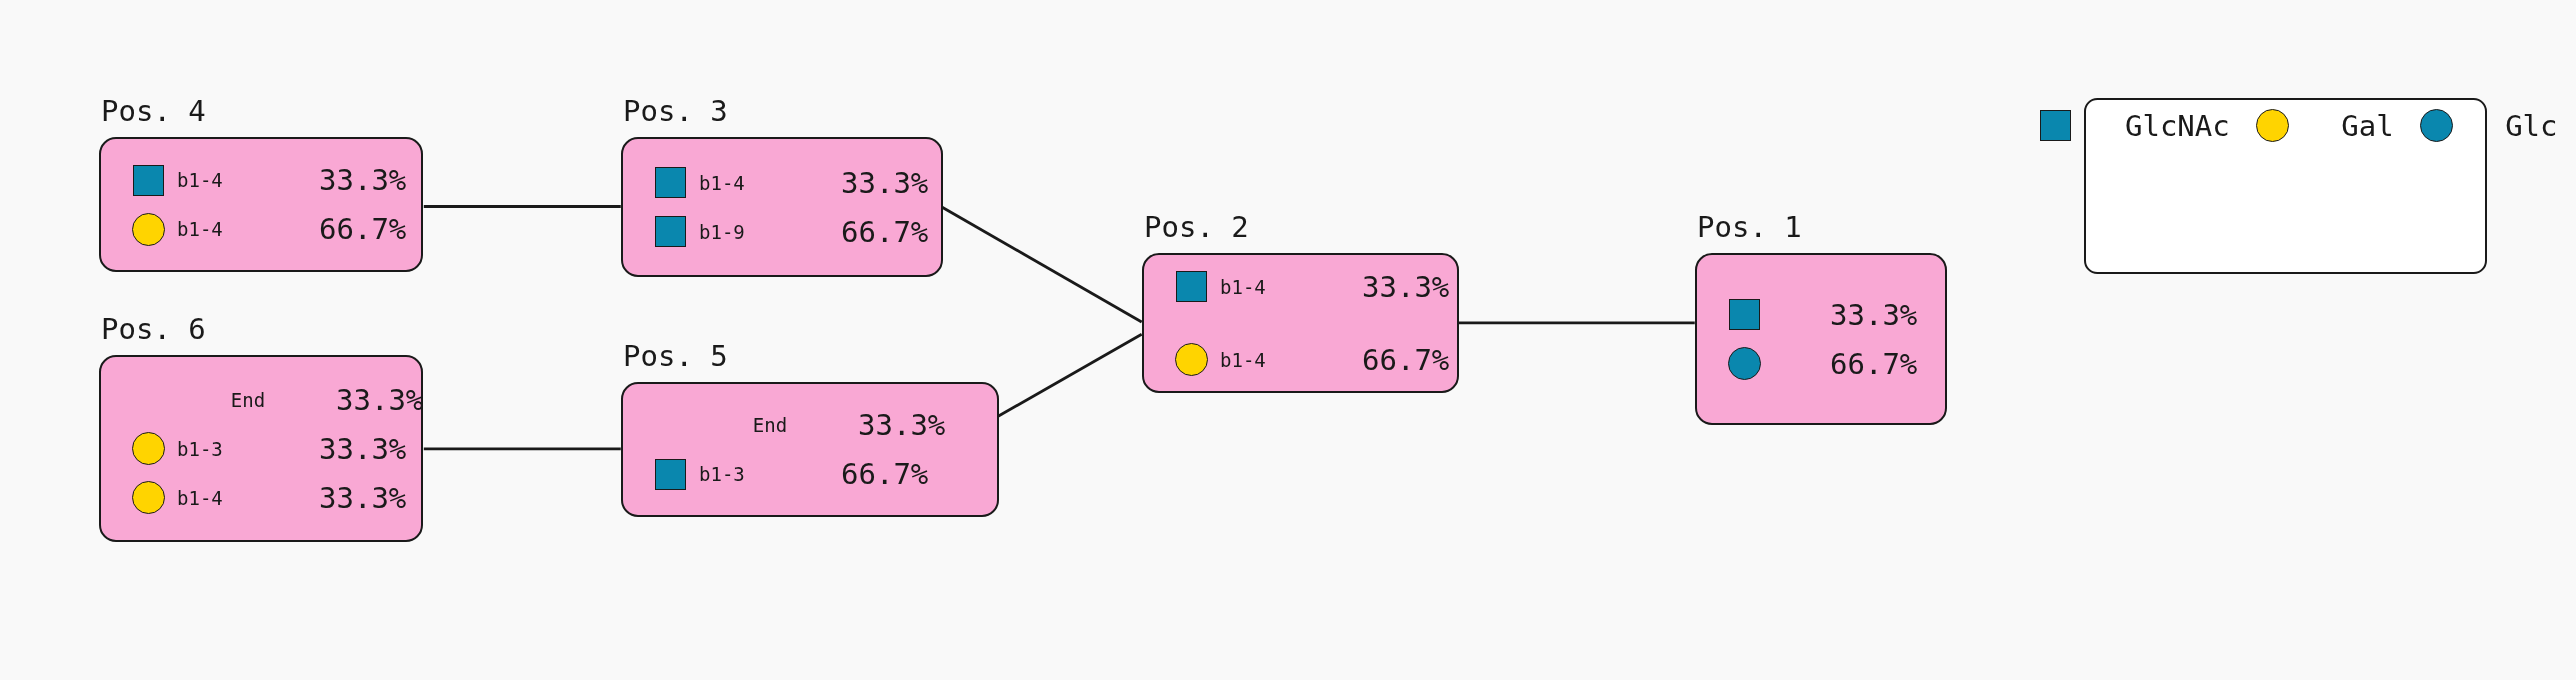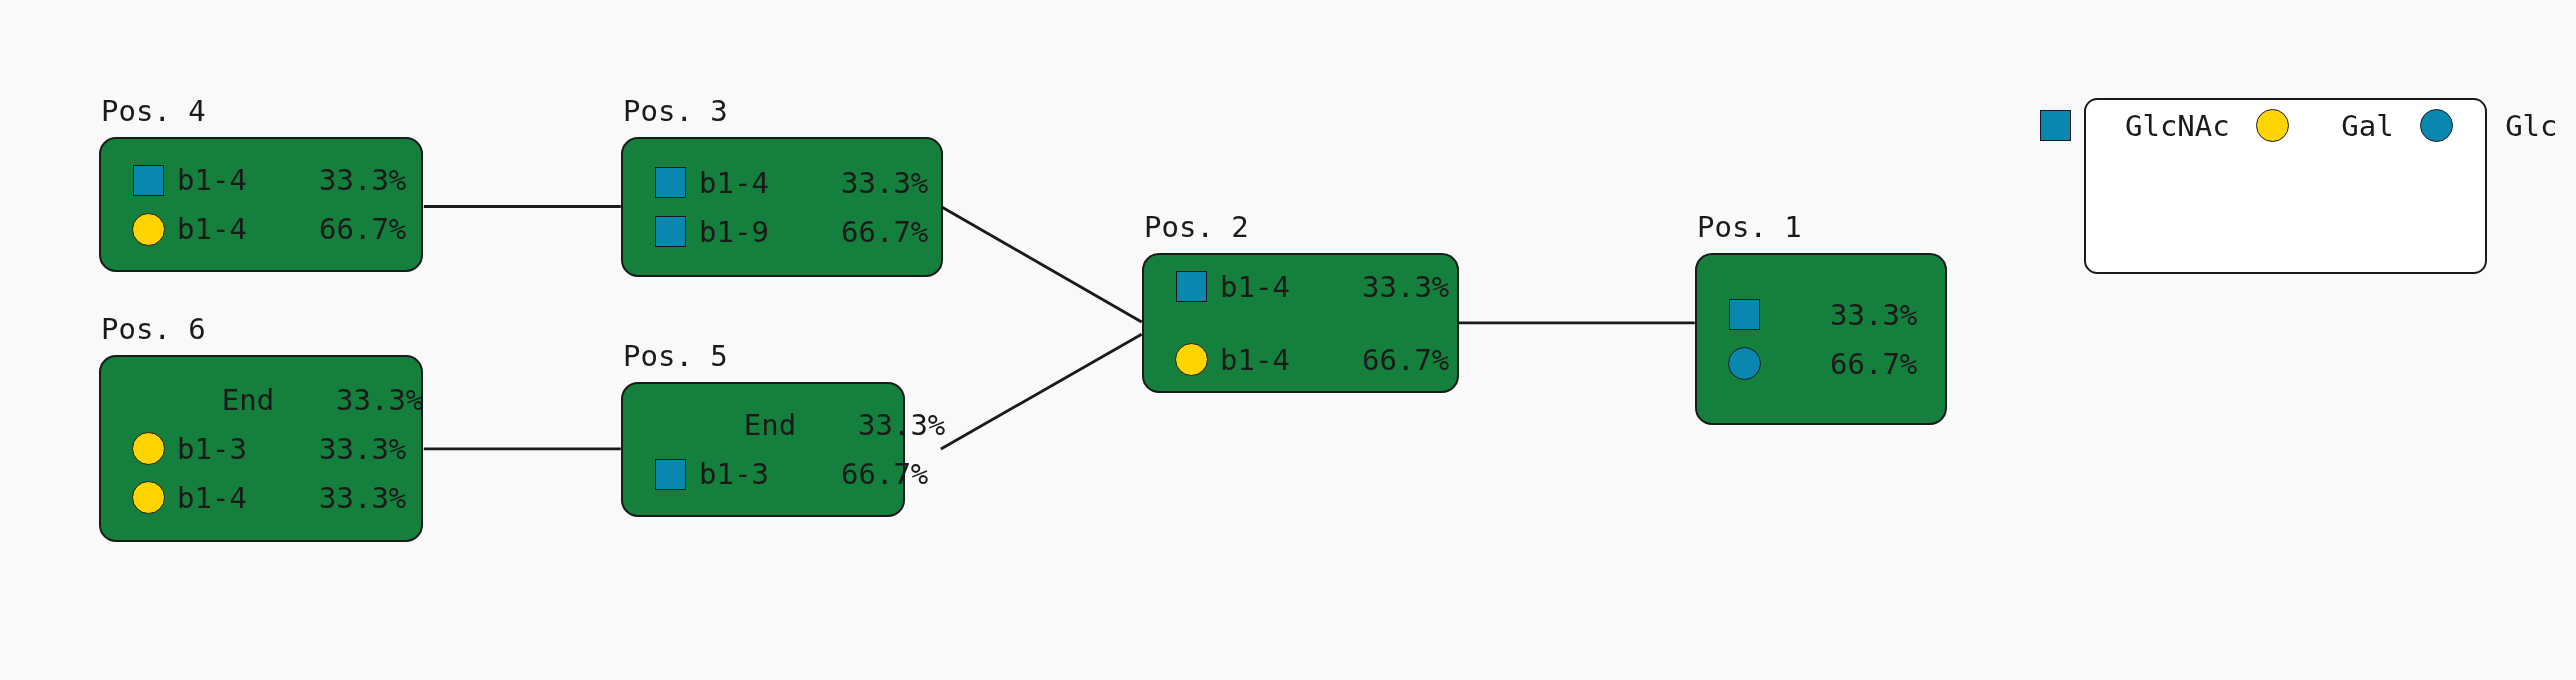--- a/index.html
+++ b/index.html
@@ -19,21 +19,21 @@
   #edges {
     position: absolute;
     left: 0; top: 0;
     width: 2576px;
     height: 680px;
     pointer-events: none;
   }
   .node {
     position: absolute;
     box-sizing: border-box;
-    background: #15803d;
+    background: #f9a8d4;
     border: 2.8px solid #1a1a1a;
     border-radius: 17px;
     display: flex;
     flex-direction: column;
     justify-content: center;
     z-index: 2;
   }
   .node-title {
     position: absolute;
     left: 0;
@@ -73,21 +73,21 @@
     border-radius: 50%;
     box-sizing: border-box;
   }
   .glyph.none {
     width: 31px;
     height: 31px;
   }
   .link-cell {
     width: 142px;
     min-width: 142px;
-    font-size: 29px;
+    font-size: 19px;
     color: #1a1a1a;
     text-align: left;
     white-space: nowrap;
   }
   .link-cell.centered {
     text-align: center;
     padding-right: 17px;
   }
   .pct-cell {
     min-width: 142px;
@@ -229,21 +229,21 @@
     </div>
     <div class="row">
       <span class="glyph-cell">
         <span class="glyph circle" style="background:#FFD400;"></span>
       </span>
       <span class="link-cell">b1-4</span>
       <span class="pct-cell">33.3%</span>
     </div>
   </div>
 
-  <div class="node" id="node-pos5" style="left:621px; top:382px; width:284px; height:135px;">
+  <div class="node" id="node-pos5" style="left:621px; top:382px; width:378px; height:135px;">
     <div class="node-title">Pos. 5</div>
     <div class="row">
       <span class="glyph-cell">
         <span class="glyph none"></span>
       </span>
       <span class="link-cell centered">End</span>
       <span class="pct-cell">33.3%</span>
     </div>
     <div class="row">
       <span class="glyph-cell">

